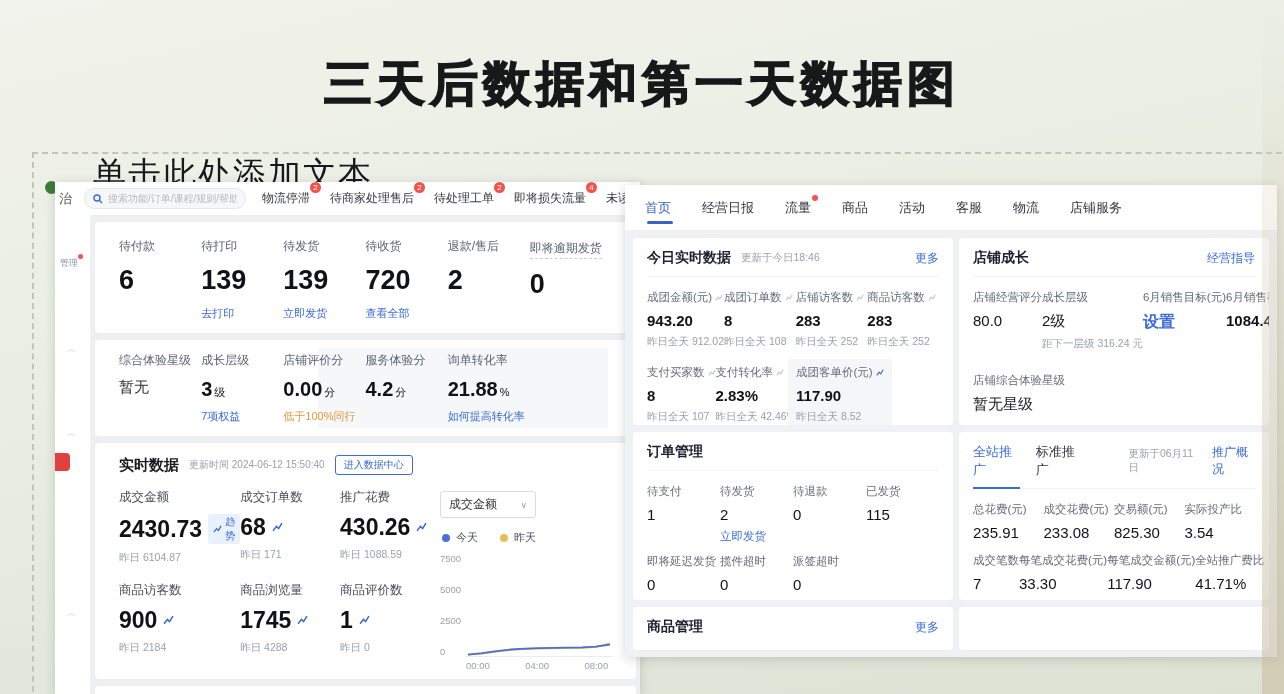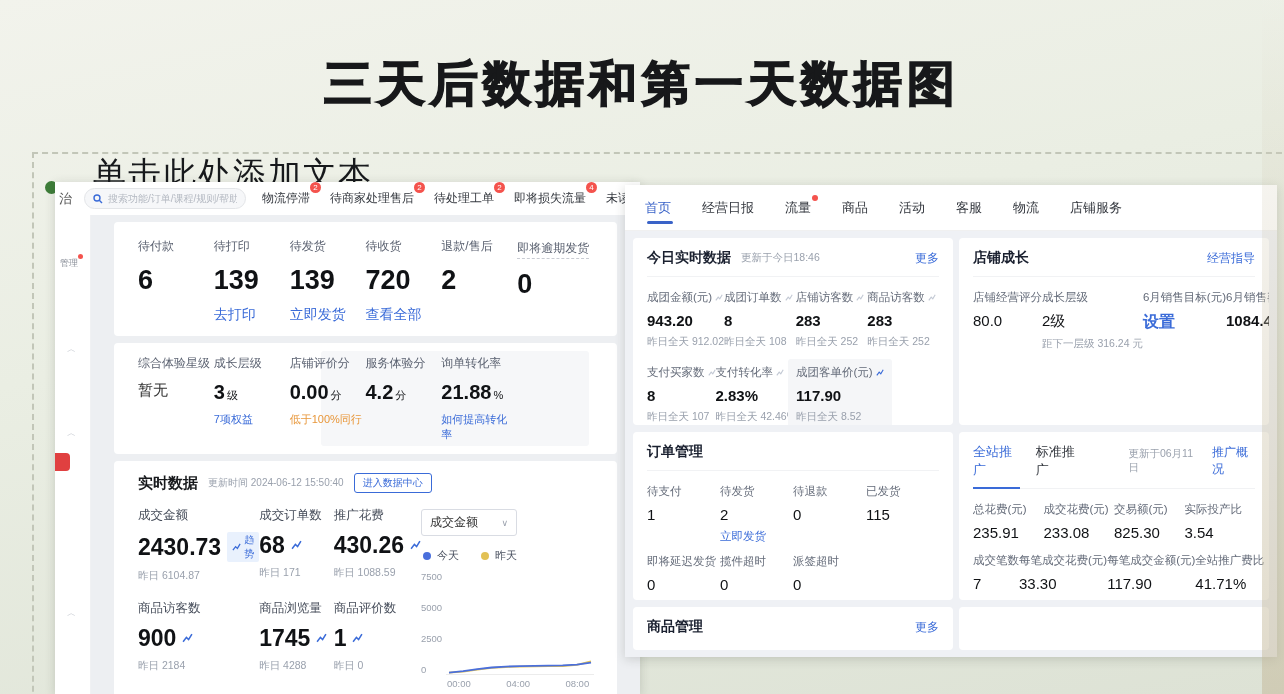--- a/index.html
+++ b/index.html
@@ -41,29 +41,29 @@
 
   .lw-body { flex:1; display:flex; min-height:0; }
   .lw-side { flex:0 0 36px; background:#fff; border-right:1px solid #f0f1f3; position:relative; }
   .lw-side .mgmt { position:absolute; top:42px; left:5px; font-size:9px; color:#8a8f99; }
   .lw-side .mgmt .dot { position:absolute; top:-3px; right:-5px; width:5px; height:5px;
     border-radius:50%; background:#f4534d; }
   .lw-side .chev { position:absolute; left:12px; color:#c6cad1; font-size:9px; }
   .side-badge { position:absolute; left:0; top:238px; width:15px; height:18px;
     background:#e04040; border-radius:0 4px 4px 0; }
 
-  .lw-content { flex:1; background:#edeff2; padding:7px 23px; display:flex;
+  .lw-content { flex:1; background:#edeff2; padding:7px 4px; display:flex;
     flex-direction:column; gap:7px; min-width:0; }
   .card { background:#fff; border-radius:4px; }
 
   .card-todo { padding:16px 24px 12px; display:grid; grid-template-columns:repeat(6,1fr); }
   .todo-cell .lbl { font-size:12px; color:#5a6170; margin-bottom:10px; }
   .todo-cell .lbl.dashed { border-bottom:1px dashed #c9ccd3; display:inline-block; padding-bottom:1px; }
   .todo-cell .val { font-size:27px; font-weight:bold; color:#101215; }
-  .todo-cell .lnk { font-size:14px; color:#3a6bd8; margin-top:10px; cursor:pointer; }
+  .todo-cell .lnk { font-size:11px; color:#3a6bd8; margin-top:10px; cursor:pointer; }
 
   .card-quality { padding:12px 24px; display:grid; grid-template-columns:repeat(6,1fr); position:relative; }
   .q-shade { position:absolute; left:41.2%; top:8px; bottom:8px; right:28px; background:#f6f7f9; border-radius:3px; }
   .q-cell { position:relative; }
   .q-cell .lbl { font-size:12px; color:#5a6170; margin-bottom:9px; }
   .q-cell .val { font-size:20px; font-weight:bold; color:#101215; }
   .q-cell .val .unit { font-size:11px; font-weight:normal; margin-left:2px; }
   .q-cell .val.plain { font-size:15px; font-weight:normal; color:#333; }
   .q-cell .lnk { font-size:11px; color:#3a6bd8; margin-top:8px; cursor:pointer; }
   .q-cell .lnk.orange { color:#e8973a; }
@@ -544,20 +544,24 @@
             </div>
           <div class="val-link">设置</div>
         </div>
         <div class="r-cell">
           <div class="lbl">
               <span>6月销售额(元)</span>
             </div>
           <div class="val">1084.47</div>
         </div>
       </div>
+      <div class="star-block">
+        <div class="lbl">店铺综合体验星级</div>
+        <div class="val">暂无星级</div>
+      </div>
     </div>
 
     <div class="rcard">
       <div class="rcard-head">
         <span class="rcard-title">订单管理</span>
       </div>
       <div class="r-grid4">
         <div class="r-cell">
           <div class="lbl">
               <span>待支付</span>

